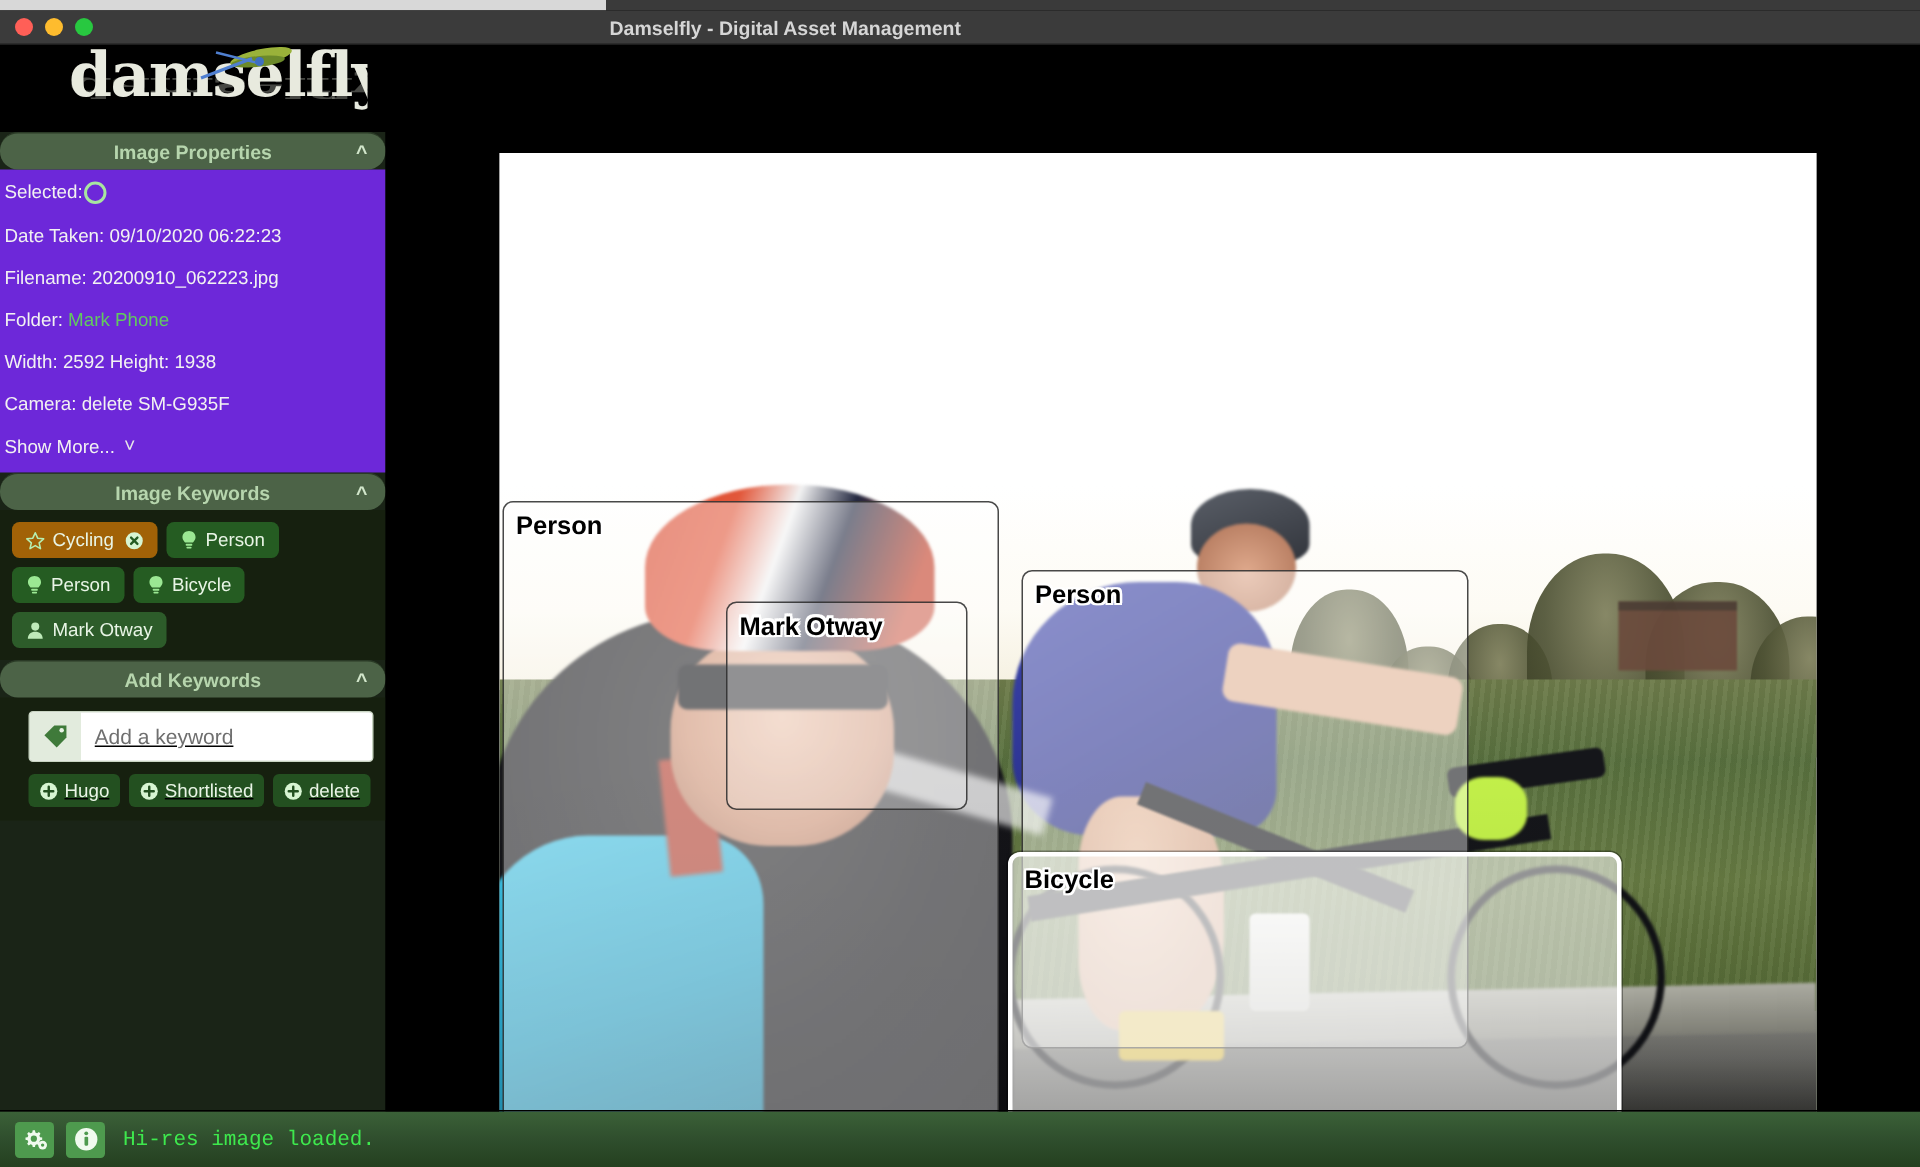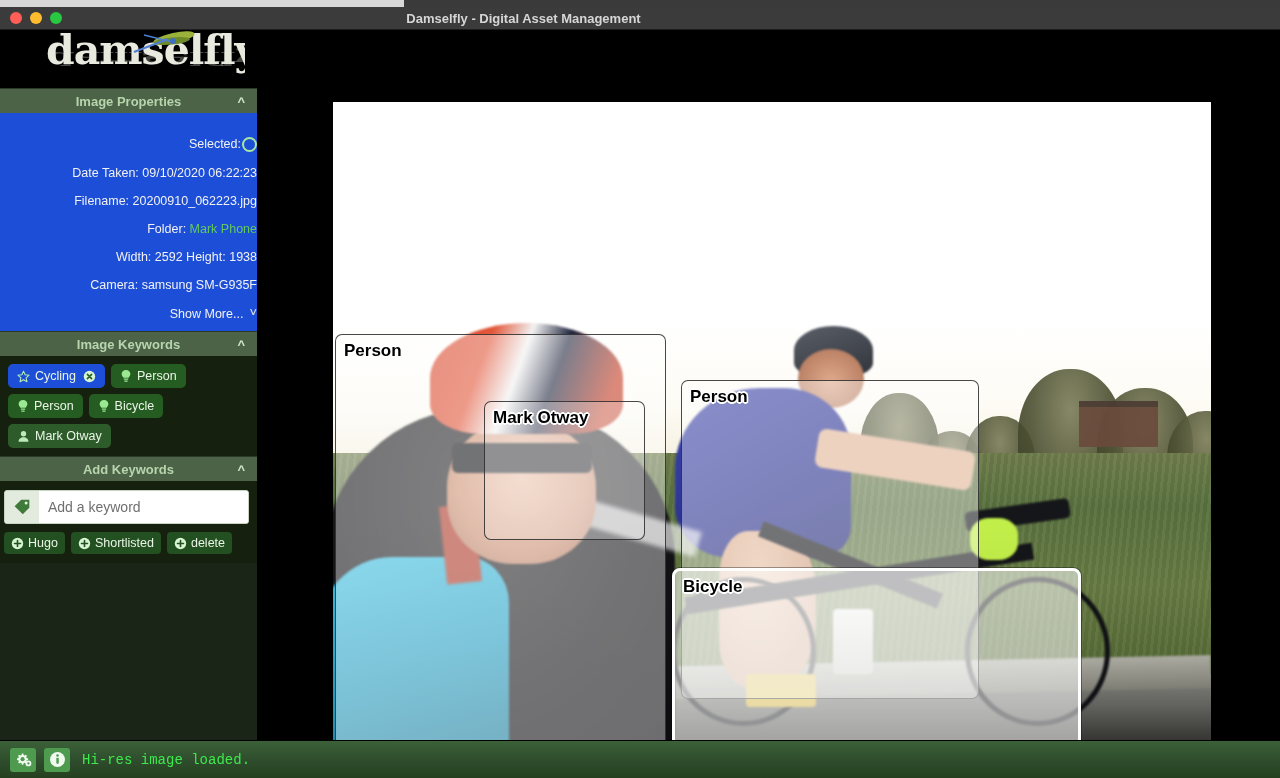--- a/index.html
+++ b/index.html
@@ -112,26 +112,27 @@
     background: #1a2417;
   }
   .panel-header {
     height: 25px; line-height: 25px;
     background: #4c6347;
     color: #b6d5ad;
     font-size: 13px; font-weight: bold; text-align: center;
     position: relative;
     border-top: 1px solid #2a3a26;
     cursor: pointer;
+    border-radius: 12px;
   }
   .panel-header .chev {
     position: absolute; right: 12px; top: 0; line-height: 25px;
     font-size: 13px; color: #d2e6cb;
   }
-  .panel-body { background: #1d4ed8; padding: 24px 0 6px 0; text-align: right; }
+  .panel-body { background: #6d28d9; padding: 8px 0 6px 0; }
 
   .prop-row {
     font-size: 12.5px; color: #f2f2f2;
     padding: 0 0 0 3px; line-height: 14px;
     margin-bottom: 14px;
     white-space: nowrap;
   }
   .prop-row:last-child { margin-bottom: 4px; }
   .prop-row .glink { color: #62c95e; }
   .sel-circle {
@@ -147,28 +148,28 @@
   
   #kw-body { background:#16200f; padding: 8px 0 8px 8px; }
   .chips { display: flex; flex-wrap: wrap; gap: 6px; }
   .chip {
     display: inline-flex; align-items: center; gap: 5px;
     height: 24px; padding: 0 9px;
     border-radius: 5px;
     font-size: 12.5px; color: #e9f5e6;
     cursor: pointer; white-space: nowrap;
   }
-  .chip.kw-star { background: #1d4ed8; }
+  .chip.kw-star { background: #a16207; }
   .chip.kw-ai   { background: #255c22; }
   .chip.kw-face { background: #2d5c2a; }
   .chip svg { display:block; flex:0 0 auto; }
   .chip .rm { margin-left: 2px; display:flex; }
 
   
-  #add-body { background: #16200f; padding: 9px 8px 9px 4px; }
+  #add-body { background: #16200f; padding: 9px 8px 9px 19px; text-decoration: underline; }
   .kw-input-wrap {
     display: flex; align-items: stretch;
     height: 34px; background: #fff; border-radius: 3px; overflow: hidden;
     border: 1px solid #c8d4c2;
   }
   .kw-input-icon {
     width: 34px; background: #e2ebdd;
     display: flex; align-items: center; justify-content: center;
   }
   .kw-input {
@@ -492,21 +493,21 @@
       <div class="prop-row">
         <span>Folder:</span>
         <span class="glink">Mark Phone</span>
       </div>
       <div class="prop-row">
         <span>Width:</span>
         <span>2592 Height: 1938</span>
       </div>
       <div class="prop-row">
         <span>Camera:</span>
-        <span>samsung SM-G935F</span>
+        <span>delete SM-G935F</span>
       </div>
       <div class="prop-row">
         <span>Show More...</span><span class="showmore-chev">˅</span>
       </div>
     </div>
 
     <div class="panel-header">
       <span>Image Keywords</span>
       <span class="chev">^</span>
     </div>

